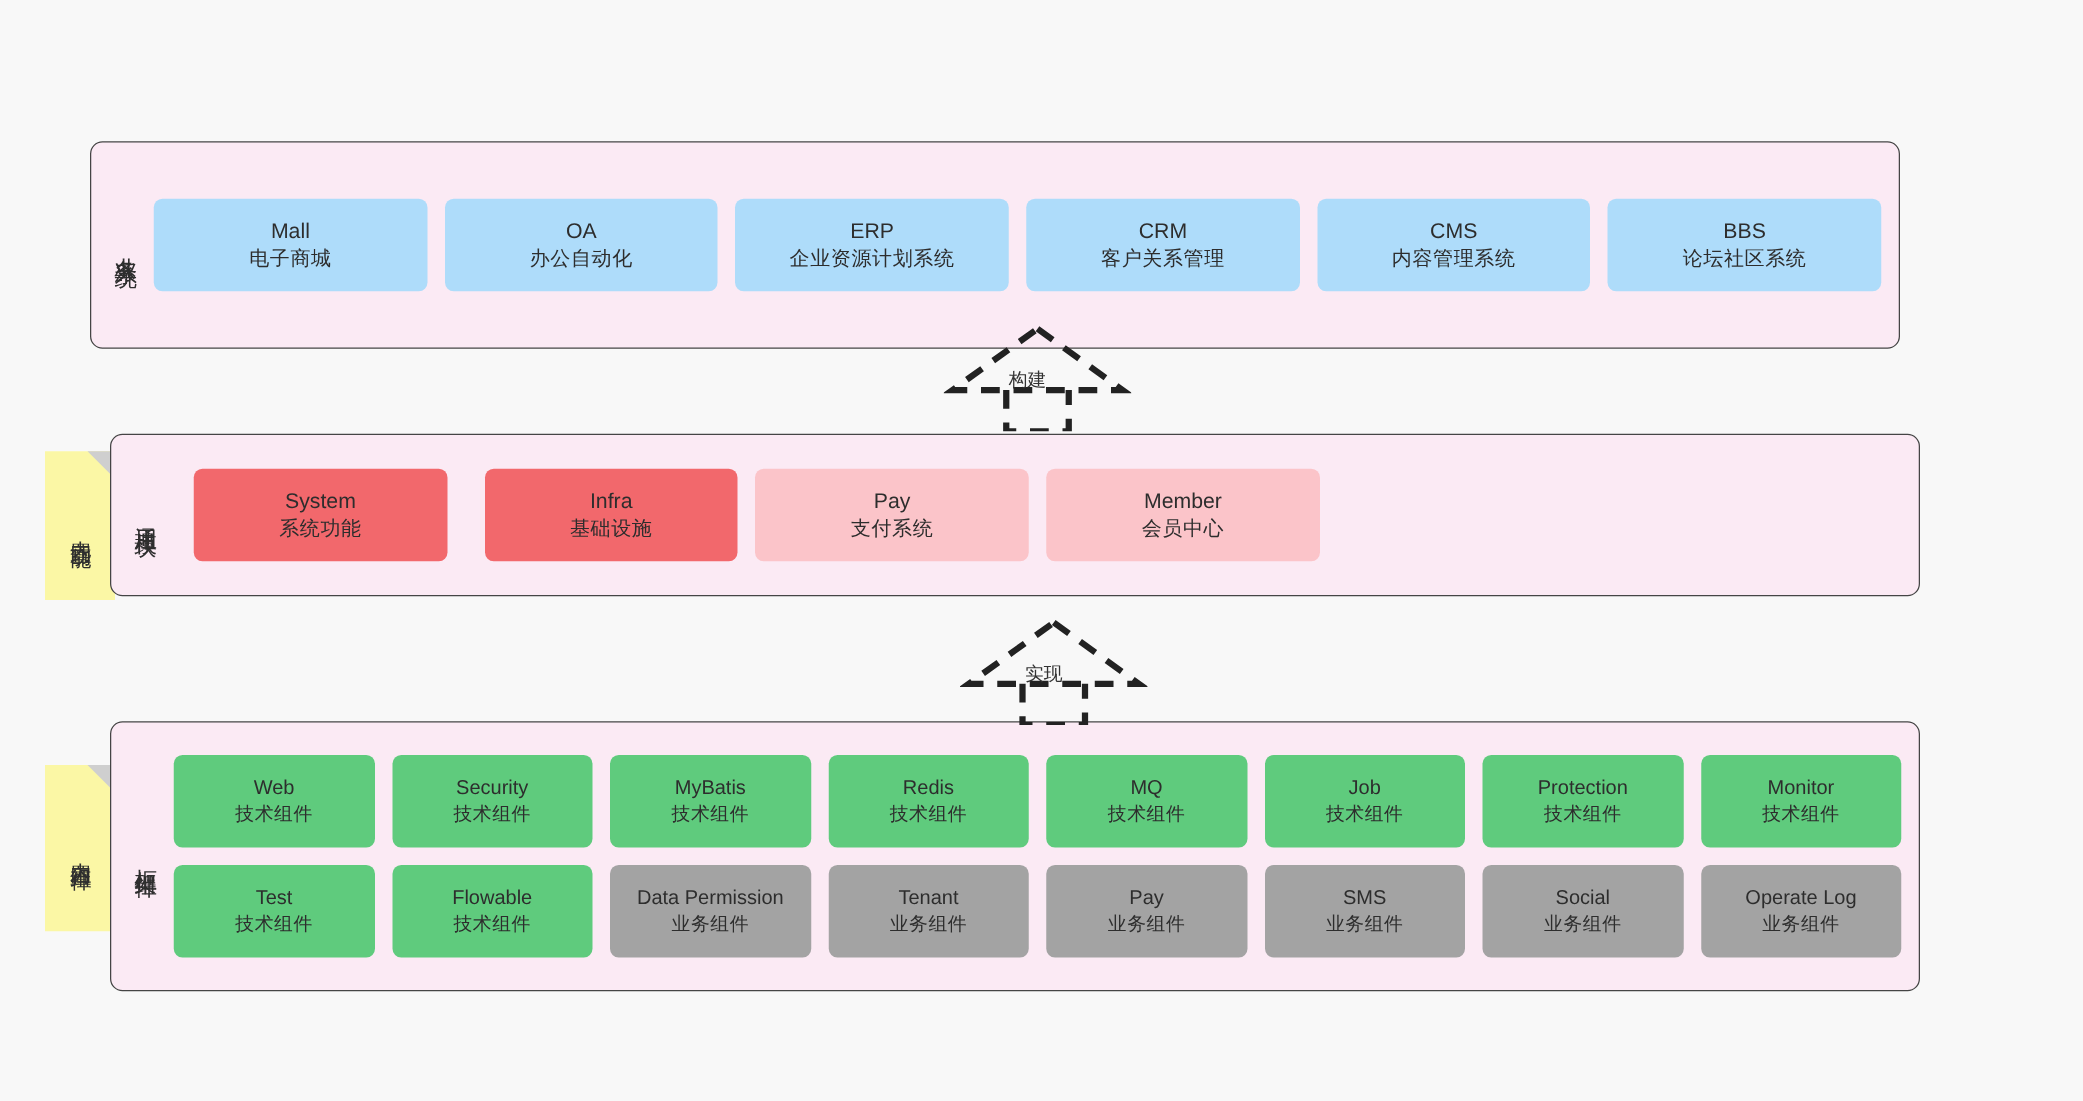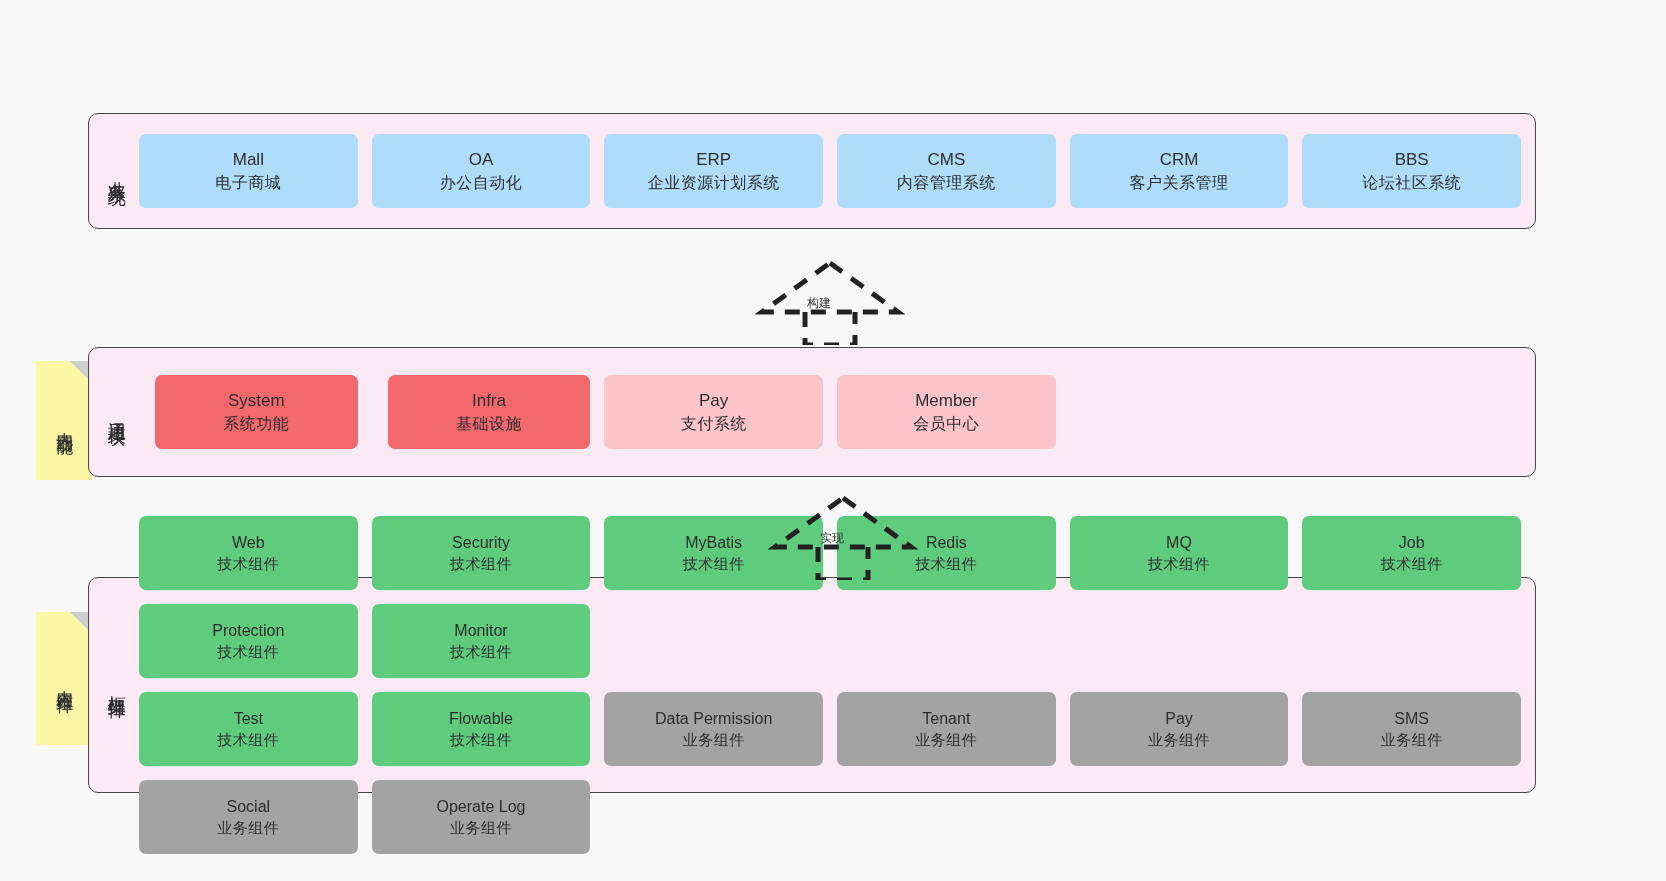--- a/index.html
+++ b/index.html
@@ -88,21 +88,21 @@
     flex-direction: column;
     justify-content: center;
     gap: 14px;
     padding: 0 14px 0 0;
   }
   .row {
     display: grid;
     gap: 14px;
   }
   .row-6 { grid-template-columns: repeat(6, 1fr); }
-  .row-8 { grid-template-columns: repeat(6, 1fr); }
+  .row-8 { grid-template-columns: repeat(8, 1fr); }
 
   
   .card {
     border-radius: 7px;
     min-height: 74px;
     display: flex;
     flex-direction: column;
     align-items: center;
     justify-content: center;
     text-align: center;
@@ -128,66 +128,66 @@
   .c-green      { background: #5fcb7d; }
   .c-lightgreen { background: #a3a3a3; }
 
   
   .arrow {
     position: absolute;
     z-index: 3;
   }
   .arrow .alabel {
     position: absolute;
-    font-size: 12px;
+    font-size: 15px;
     color: #333333;
     background: transparent;
     white-space: nowrap;
   }
 </style>
 </head>
 <body>
 
 <div id="canvas">
 
   <div class="sticky" id="sticky-0" style="left:36px; top:361px; height:119px;">
     <div class="fold"></div>
     <div class="sticky-label">内置功能</div>
   </div>
 
   <div class="sticky" id="sticky-1" style="left:36px; top:612px; height:133px;">
     <div class="fold"></div>
     <div class="sticky-label">内置组件</div>
   </div>
 
-  <div class="layer" id="layer-business" style="left:88px; top:113px; width:1448px; height:116px;">
+  <div class="layer" id="layer-business" style="left:72px; top:113px; width:1448px; height:166px;">
     <div class="layer-title">
       <span>业务系统</span>
     </div>
     <div class="layer-body">
       <div class="row row-6">
         <div class="card c-blue">
           <div class="en">Mall</div>
           <div class="cn">电子商城</div>
         </div>
         <div class="card c-blue">
           <div class="en">OA</div>
           <div class="cn">办公自动化</div>
         </div>
         <div class="card c-blue">
           <div class="en">ERP</div>
           <div class="cn">企业资源计划系统</div>
         </div>
         <div class="card c-blue">
+          <div class="en">CRM</div>
+          <div class="cn">客户关系管理</div>
+        </div>
+        <div class="card c-blue">
           <div class="en">CMS</div>
           <div class="cn">内容管理系统</div>
-        </div>
-        <div class="card c-blue">
-          <div class="en">CRM</div>
-          <div class="cn">客户关系管理</div>
         </div>
         <div class="card c-blue">
           <div class="en">BBS</div>
           <div class="cn">论坛社区系统</div>
         </div>
       </div>
     </div>
   </div>
 
   <div class="arrow" style="left:755px; top:255px; width:150px; height:90px;">

